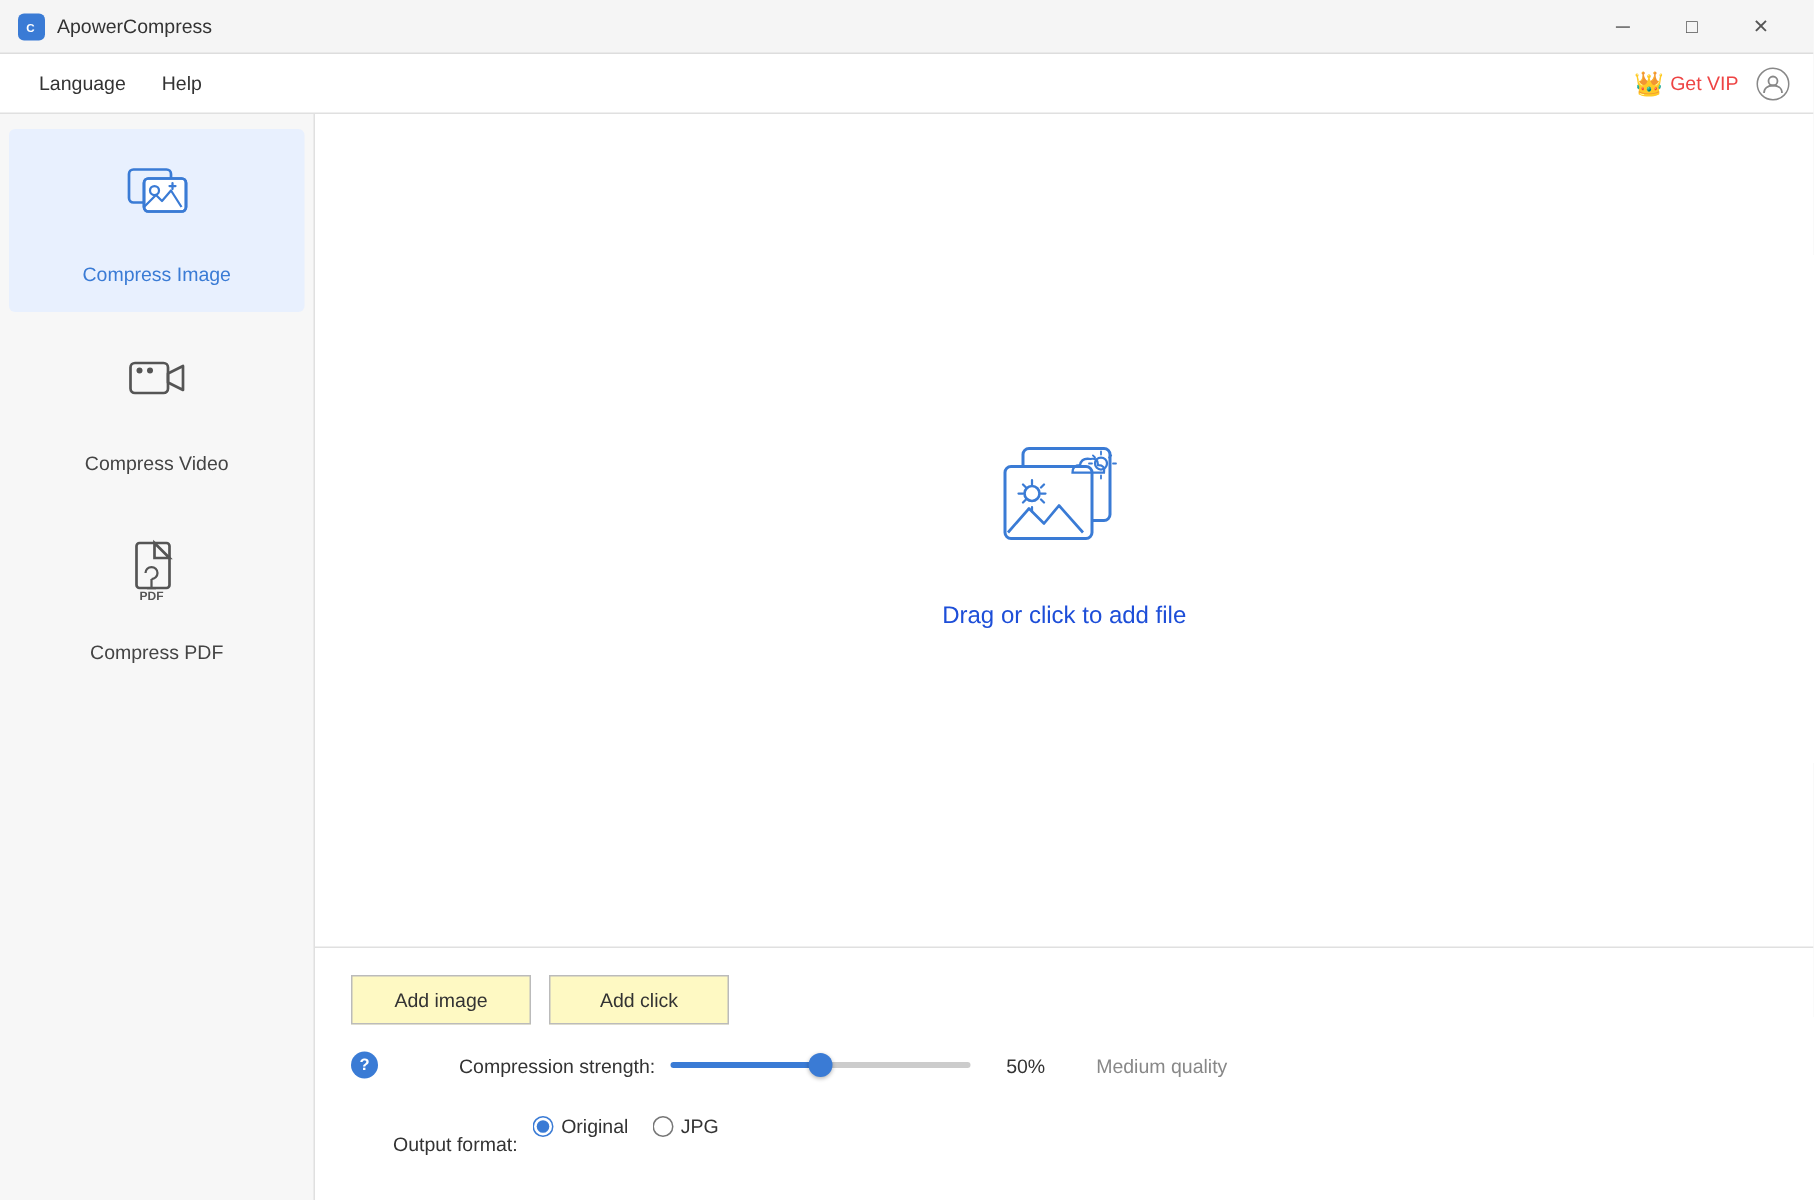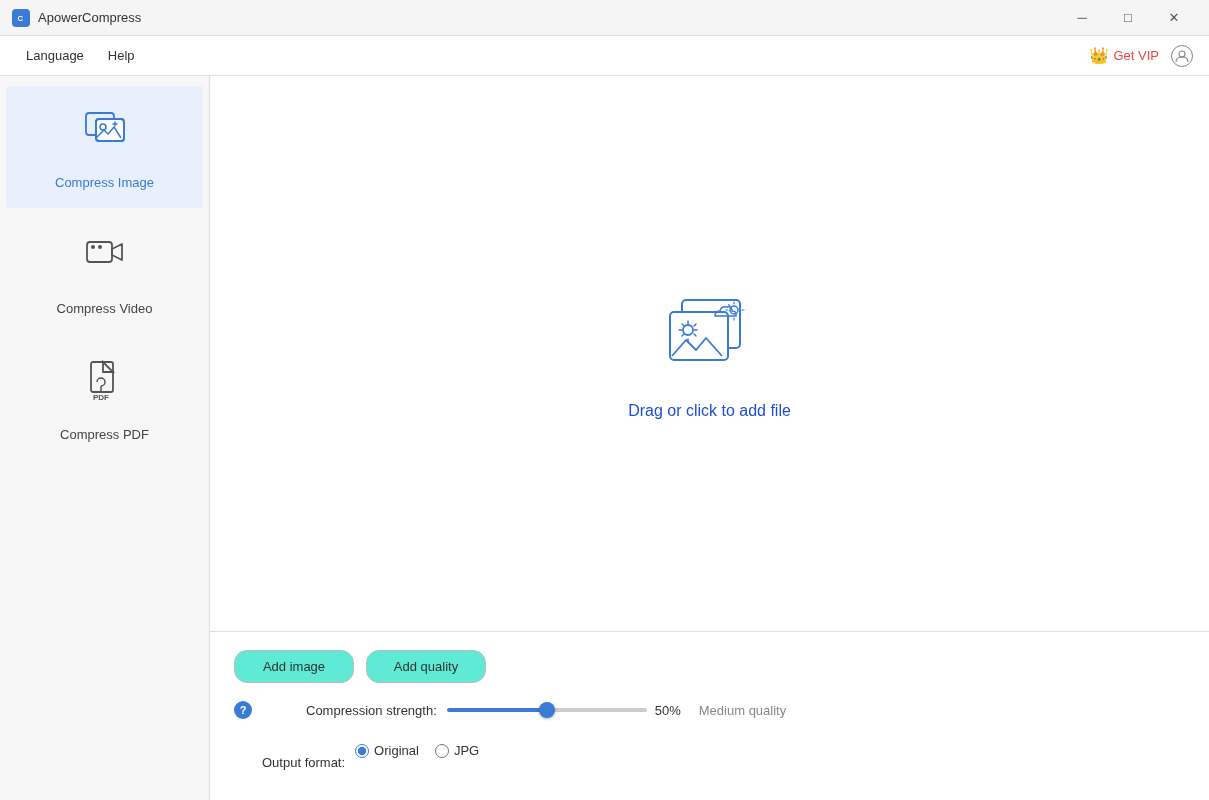--- a/index.html
+++ b/index.html
@@ -63,35 +63,35 @@
     }
     .drop-zone-icon { margin-bottom: 20px; }
     .drop-zone-text { font-size: 16px; color: #1d4ed8; }
 
     
     .controls-panel {
       padding: 18px 24px; background: #fff;
     }
     .controls-buttons { display: flex; gap: 12px; margin-bottom: 18px; }
     .ctrl-btn {
-      padding: 8px 24px; border: 1px solid #bbb; background: #5eead4;
-      font-size: 13px; color: #333; cursor: pointer; border-radius: 13px;
+      padding: 8px 24px; border: 1px solid #bbb; background: #fef9c3;
+      font-size: 13px; color: #333; cursor: pointer; border-radius: 0;
       min-width: 120px;
     }
 
     .control-row { display: flex; align-items: center; margin-bottom: 12px; gap: 10px; }
     .control-label { font-size: 13px; color: #333; margin-left: 44px; }
     .help-icon {
       width: 18px; height: 18px; border-radius: 50%; background: #3a7bd5;
       color: white; font-size: 11px; display: flex; align-items: center; justify-content: center;
       cursor: pointer; font-weight: bold;
     }
 
     
-    .slider-container { display: flex; align-items: center; gap: 8px; }
+    .slider-container { display: flex; align-items: center; gap: 24px; }
     input[type=range] {
       -webkit-appearance: none; appearance: none;
       width: 200px; height: 4px; border-radius: 2px;
       background: linear-gradient(to right, #3a7bd5 50%, #ccc 50%);
       outline: none;
     }
     input[type=range]::-webkit-slider-thumb {
       -webkit-appearance: none; width: 16px; height: 16px;
       border-radius: 50%; background: #3a7bd5; cursor: pointer;
       box-shadow: 0 1px 3px rgba(0,0,0,0.3);
@@ -210,21 +210,21 @@
           <path d="M74 16 l0-2 M74 30 l0 2 M68 22 l-2 0 M82 22 l2 0 M70 18 l-1.4-1.4 M79.4 18 l1.4-1.4" stroke="#3a7bd5" stroke-width="1.2" stroke-linecap="round"></path>
         </svg>
       </div>
       <div class="drop-zone-text">Drag or click to add file</div>
     </div>
 
     <div class="controls-panel">
 
       <div class="controls-buttons">
         <button class="ctrl-btn">Add image</button>
-        <button class="ctrl-btn">Add quality</button>
+        <button class="ctrl-btn">Add click</button>
       </div>
 
       <div class="control-row">
         <div class="help-icon">?</div>
         <span class="control-label">Compression strength:</span>
         <div class="slider-container">
           <input type="range" min="0" max="100" value="50" style="">
           <span class="slider-value">50%</span>
           <span class="slider-quality">Medium quality</span>
         </div>

